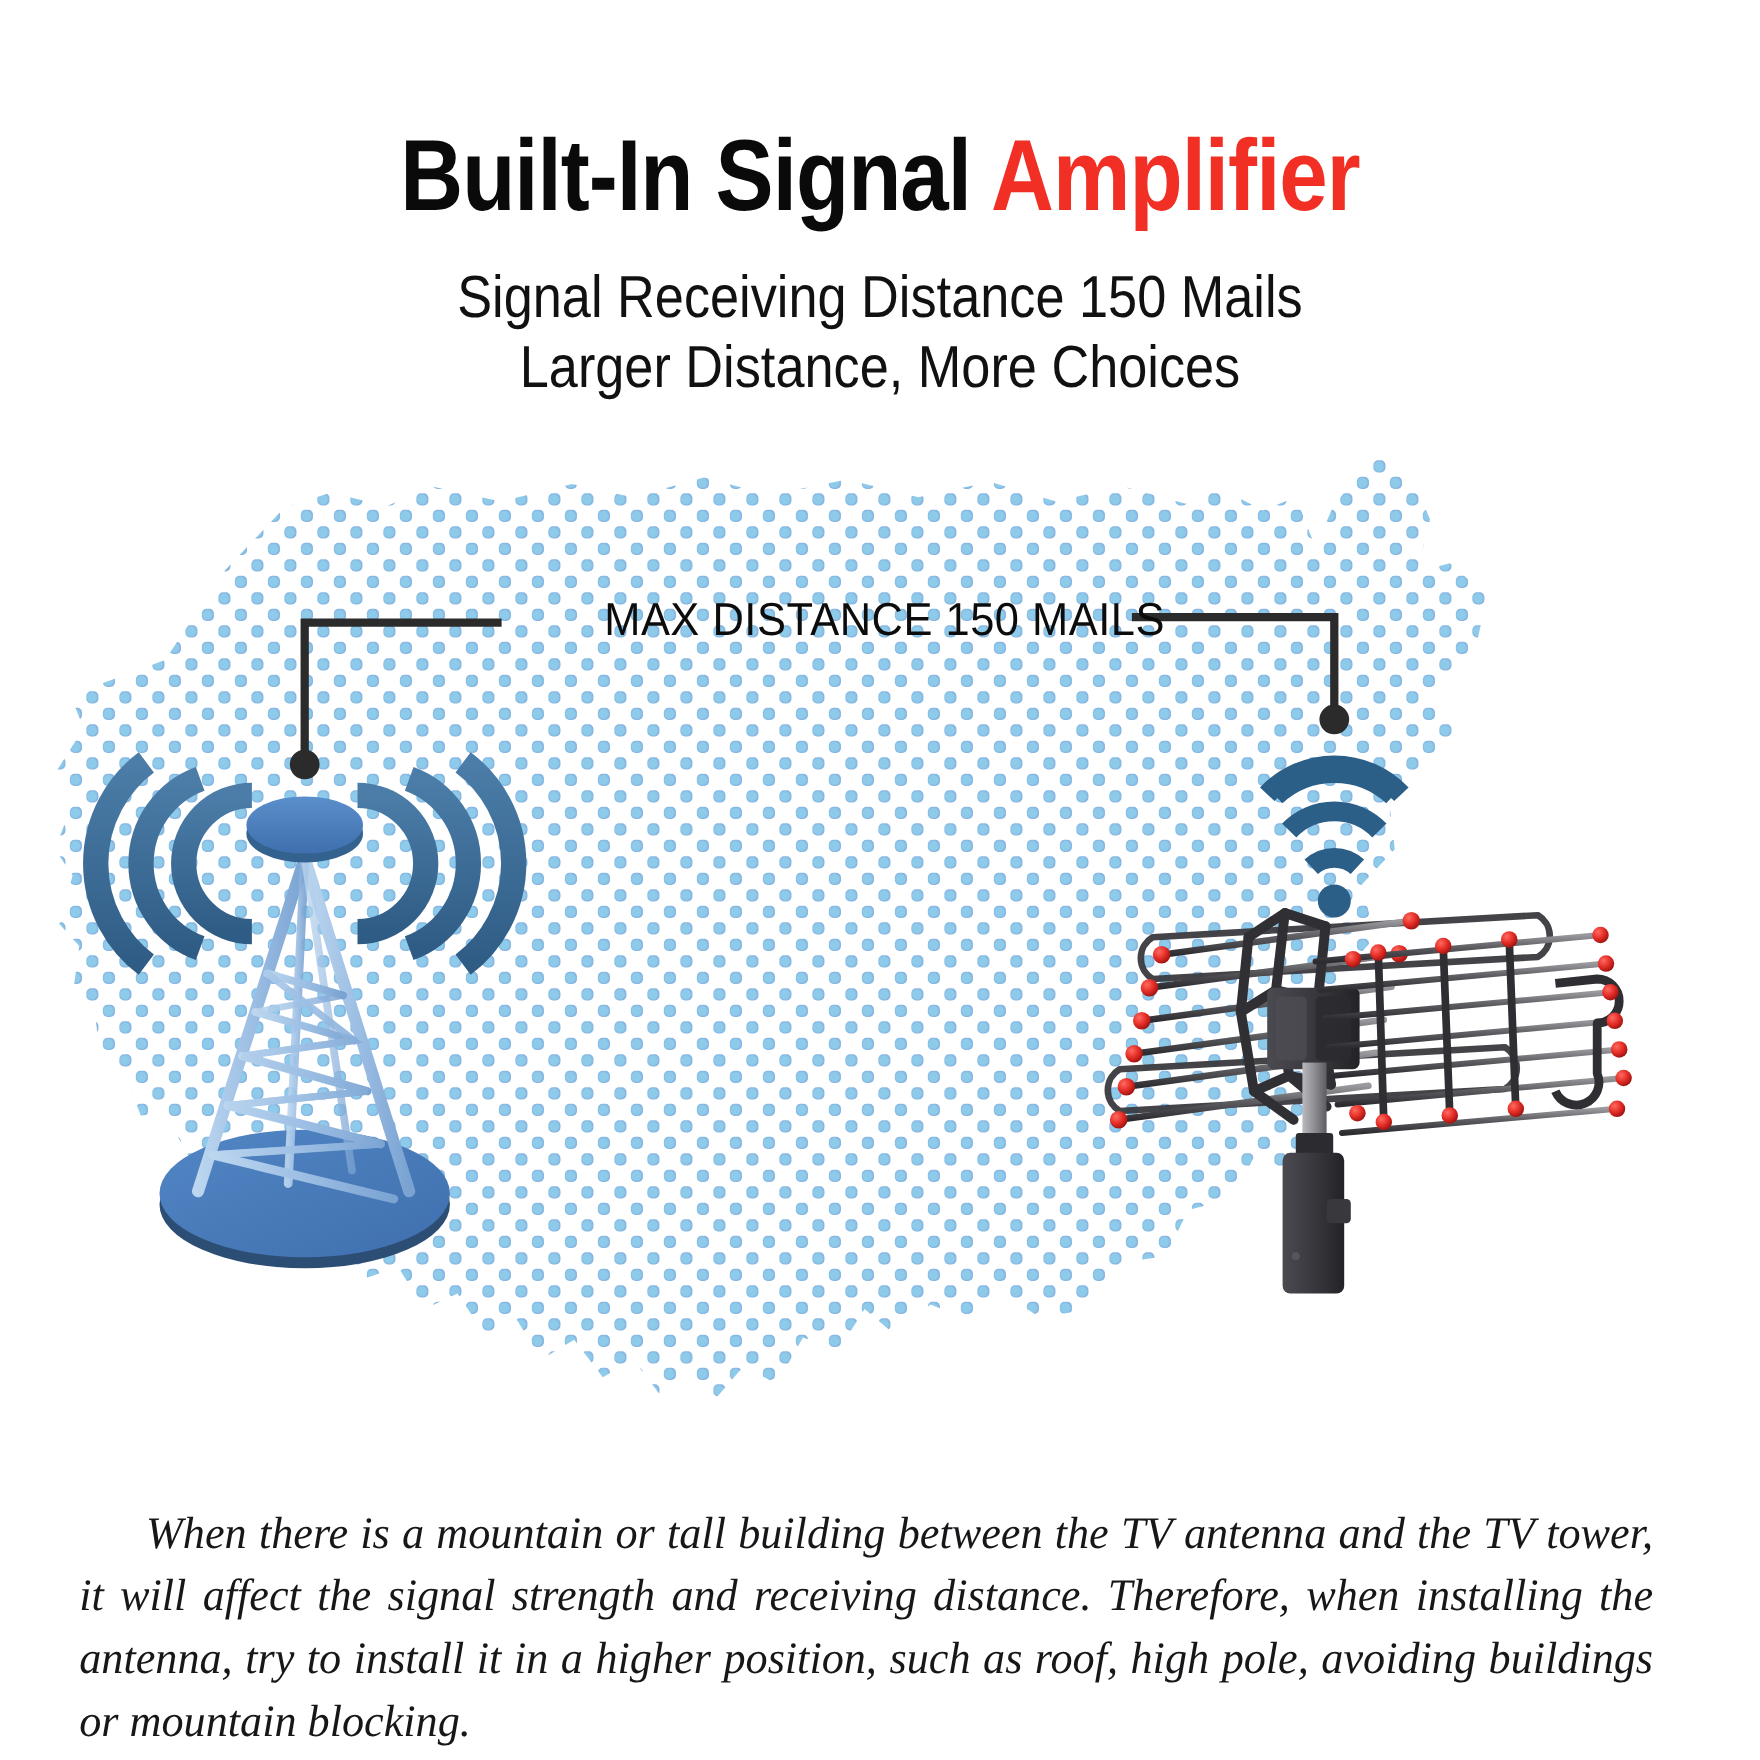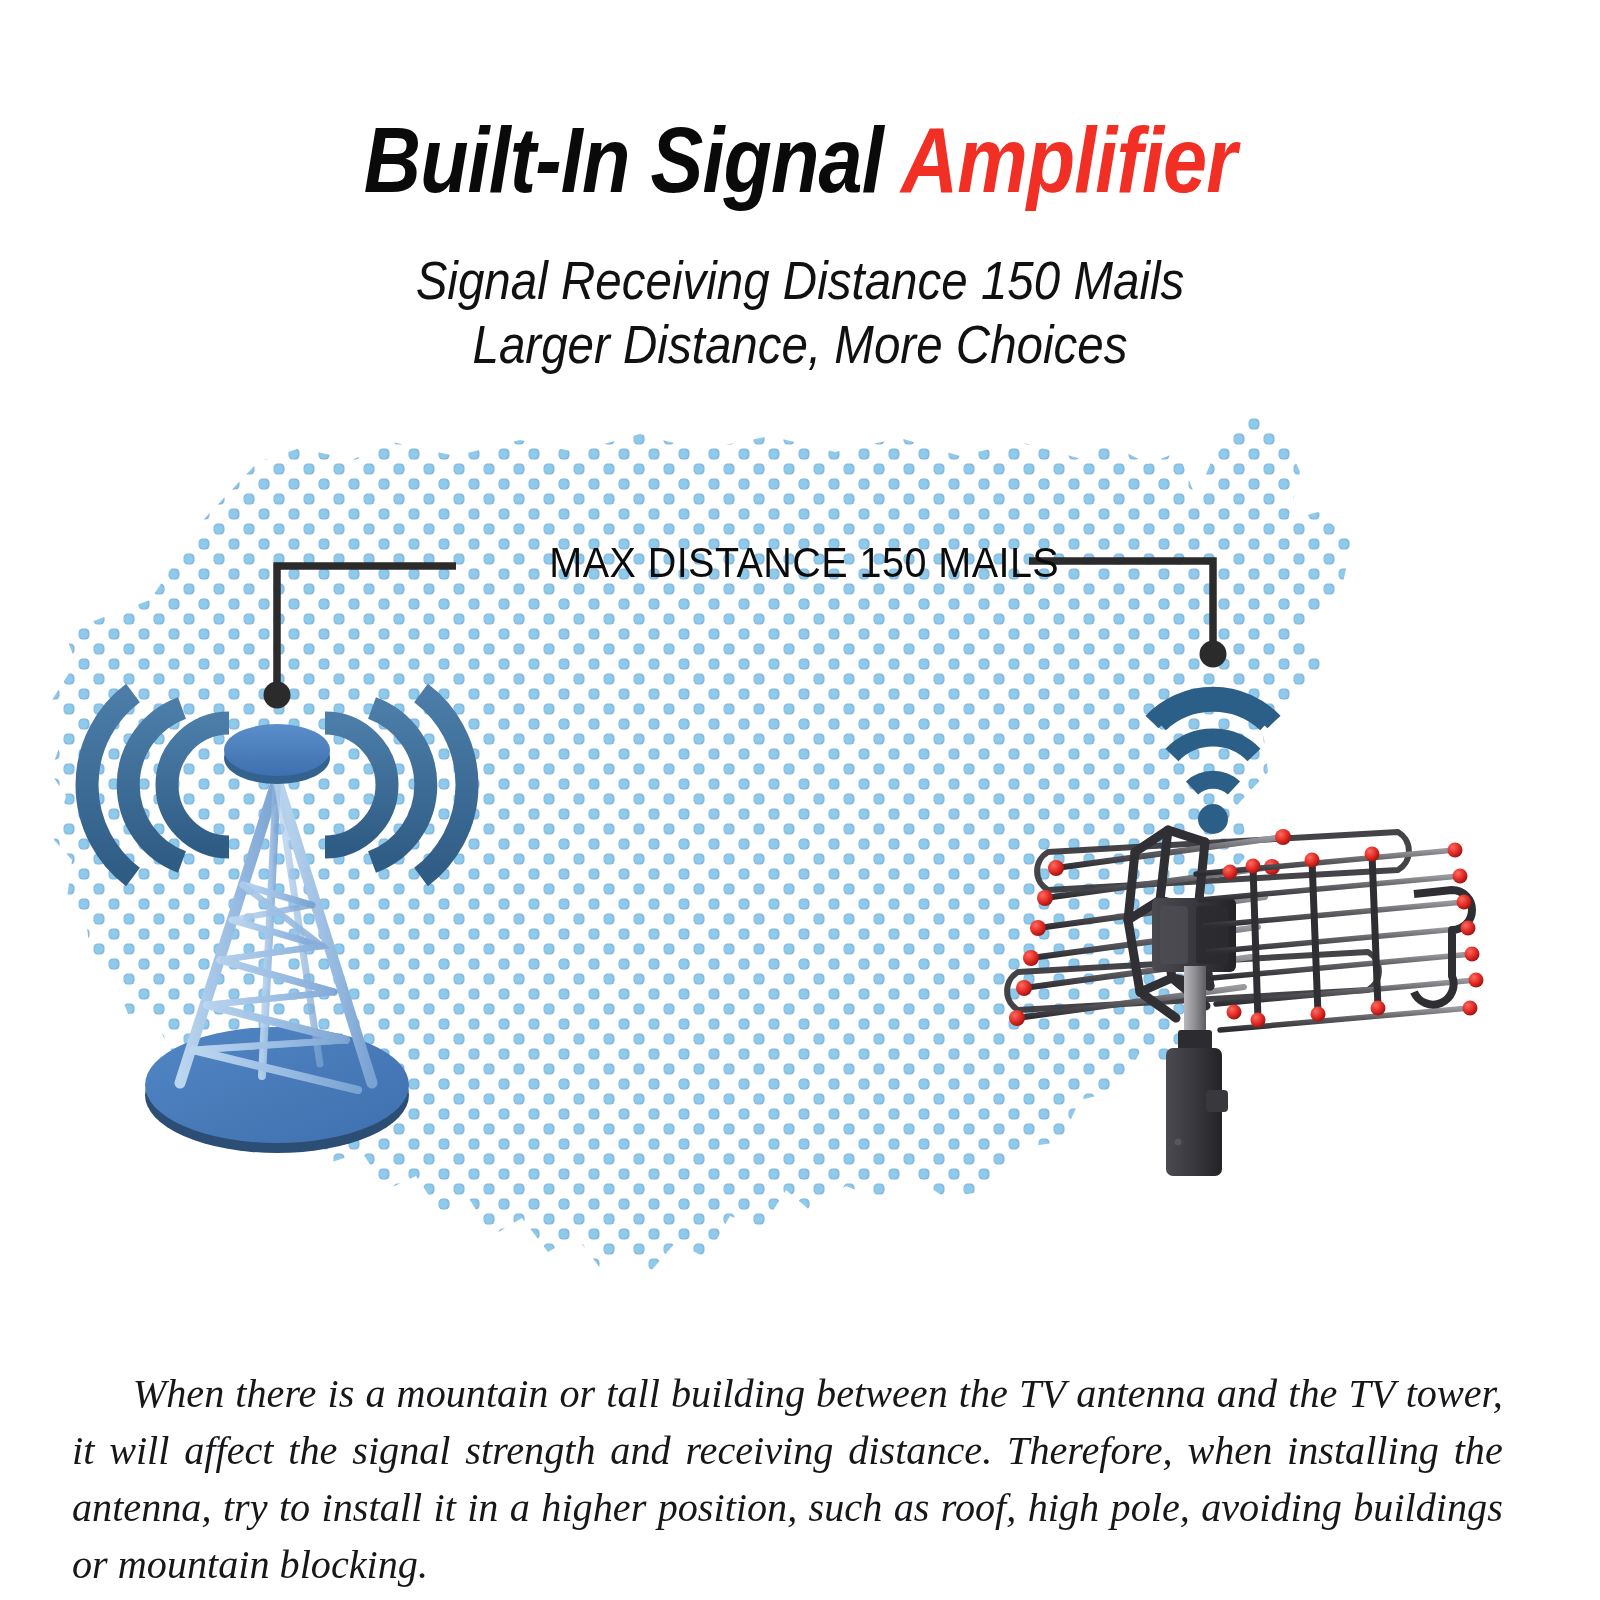--- a/index.html
+++ b/index.html
@@ -22,38 +22,37 @@
     background: #ffffff;
   }
 
   
   .header-block {
     position: absolute;
     top: 108px;
     left: 0;
     width: 1600px;
     text-align: center;
-    font-style: italic;
   }
   .main-title {
     font-family: "Liberation Sans", sans-serif;
     font-weight: 700;
     font-size: 92px;
     line-height: 104px;
     letter-spacing: -1px;
     transform: scaleX(0.86);
     transform-origin: center center;
     white-space: nowrap;
     margin: 0;
   }
   .title-dark { color: #0a0a0a; }
   .title-accent { color: #f22f24; }
 
   .subtitle-wrap {
-    margin-top: 36px;
+    margin-top: 26px;
   }
   .subtitle-line {
     font-family: "Liberation Sans", sans-serif;
     font-weight: 400;
     font-size: 54px;
     line-height: 64px;
     color: #111111;
     transform: scaleX(0.88);
     transform-origin: center center;
     white-space: nowrap;

